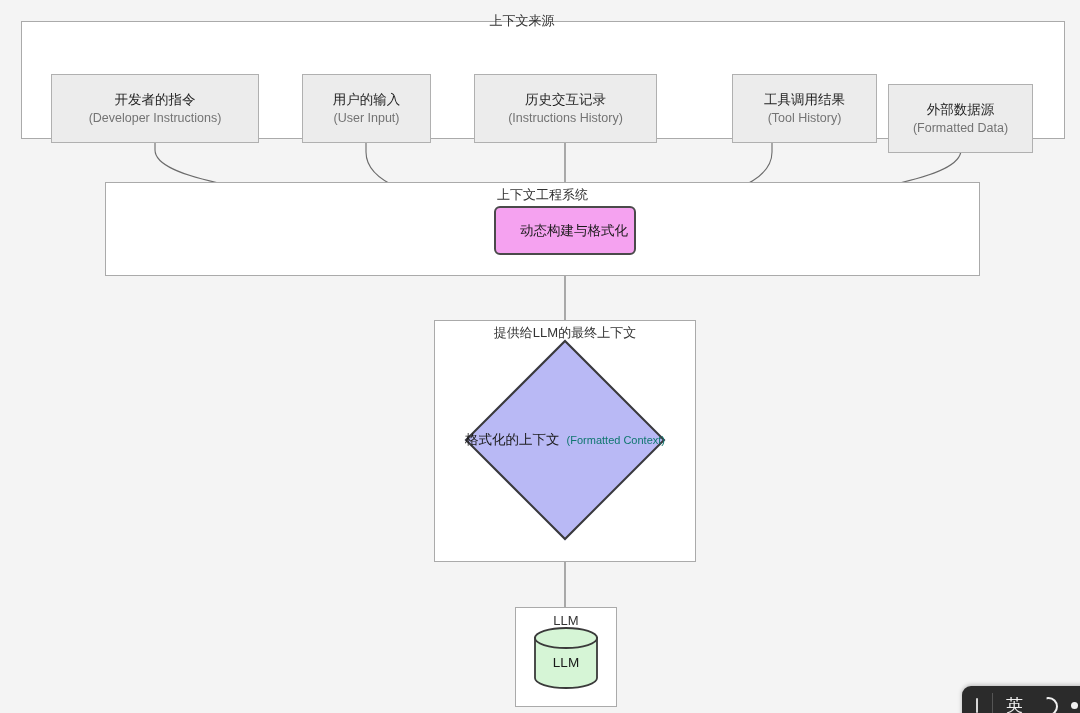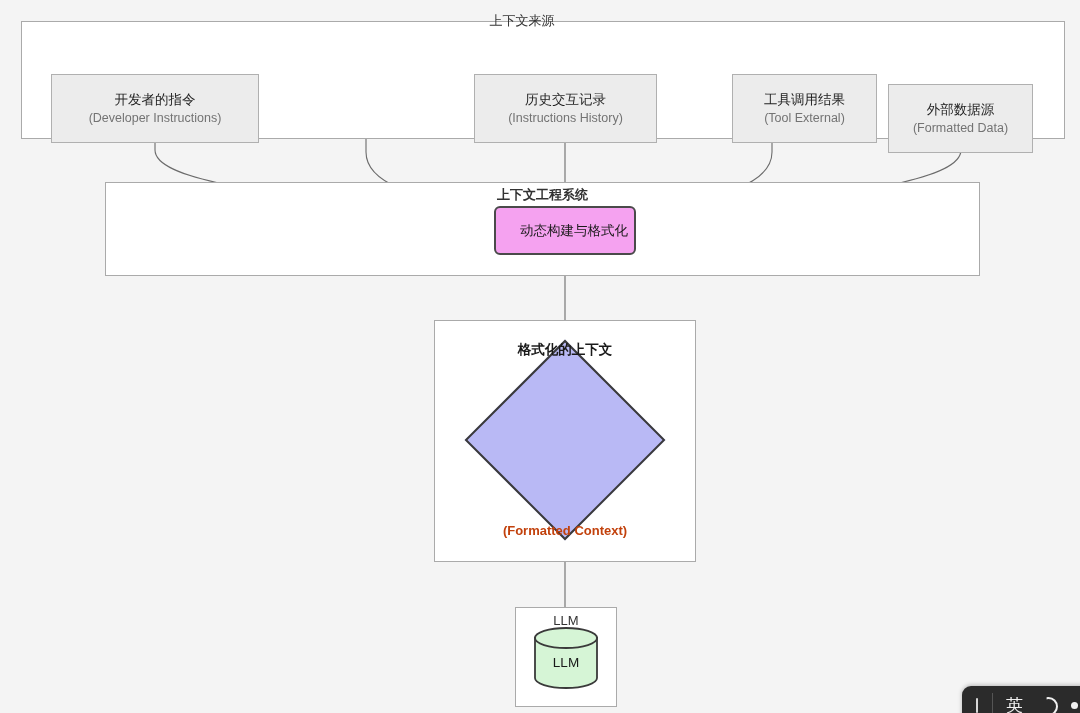--- a/index.html
+++ b/index.html
@@ -60,21 +60,20 @@
   }
 
   #cluster-engine {
     left: 105px; top: 182px;
     width: 875px; height: 94px;
   }
   #label-engine {
     left: 105px; top: 187px;
     width: 875px;
     text-align: center;
-    font-weight: bold;
   }
 
   #cluster-final {
     left: 434px; top: 320px;
     width: 262px; height: 242px;
   }
   #label-final {
     left: 434px; top: 325px;
     width: 262px;
     text-align: center;
@@ -143,29 +142,28 @@
     width: 142px; height: 142px;
     background: #b9b9f5;
     border: 2px solid #3a3a3a;
     transform: rotate(45deg);
   }
   #node-diamond-text {
     position: absolute;
     left: 0; top: 0;
     width: 200px; height: 200px;
     display: flex;
-    flex-direction: column;
+    flex-direction: row;
     align-items: center;
     justify-content: space-between;
     line-height: 1.5;
     pointer-events: none;
-    font-weight: bold;
   }
   #node-diamond-text .cn { font-size: 13.5px; color: #1a1a1a; }
-  #node-diamond-text .en { font-size: 13px; color: #c2410c; }
+  #node-diamond-text .en { font-size: 11px; color: #0f766e; }
 
   
   #node-cylinder {
     position: absolute;
     left: 531px; top: 627px;
     width: 70px; height: 62px;
     z-index: 5;
   }
   #node-cylinder svg { display: block; }
   #node-cylinder .cyl-label {
@@ -266,44 +264,49 @@
   </svg>
 
   <div class="cluster" id="cluster-sources"></div>
   <div class="cluster-label" id="label-sources">上下文来源</div>
 
   <div class="node-rect" style="left:51px; top:46px; width:208px; height:69px;">
     <span class="cn">开发者的指令</span>
     <span class="en">(Developer Instructions)</span>
   </div>
 
+  <div class="node-rect" style="left:302px; top:46px; width:129px; height:69px;">
+    <span class="cn">用户的输入</span>
+    <span class="en">(User Input)</span>
+  </div>
 
   <div class="node-rect" style="left:474px; top:46px; width:183px; height:69px;">
     <span class="cn">历史交互记录</span>
     <span class="en">(Instructions History)</span>
   </div>
 
   <div class="node-rect" style="left:732px; top:46px; width:145px; height:69px;">
     <span class="cn">工具调用结果</span>
-    <span class="en">(Tool External)</span>
+    <span class="en">(Tool History)</span>
   </div>
 
   <div class="node-rect" style="left:888px; top:56px; width:145px; height:69px;">
     <span class="cn">外部数据源</span>
     <span class="en">(Formatted Data)</span>
   </div>
 
   <div class="cluster" id="cluster-engine"></div>
   <div class="cluster-label" id="label-engine">上下文工程系统</div>
 
   <div id="node-dynamic">
     <span>动态构建与格式化</span>
   </div>
 
   <div class="cluster" id="cluster-final"></div>
+  <div class="cluster-label" id="label-final">提供给LLM的最终上下文</div>
 
   <div id="node-diamond-wrap">
     <div id="node-diamond-shape"></div>
     <div id="node-diamond-text">
       <span class="cn">格式化的上下文</span>
       <span class="en">(Formatted Context)</span>
     </div>
   </div>
 
   <div class="cluster" id="cluster-llm"></div>

